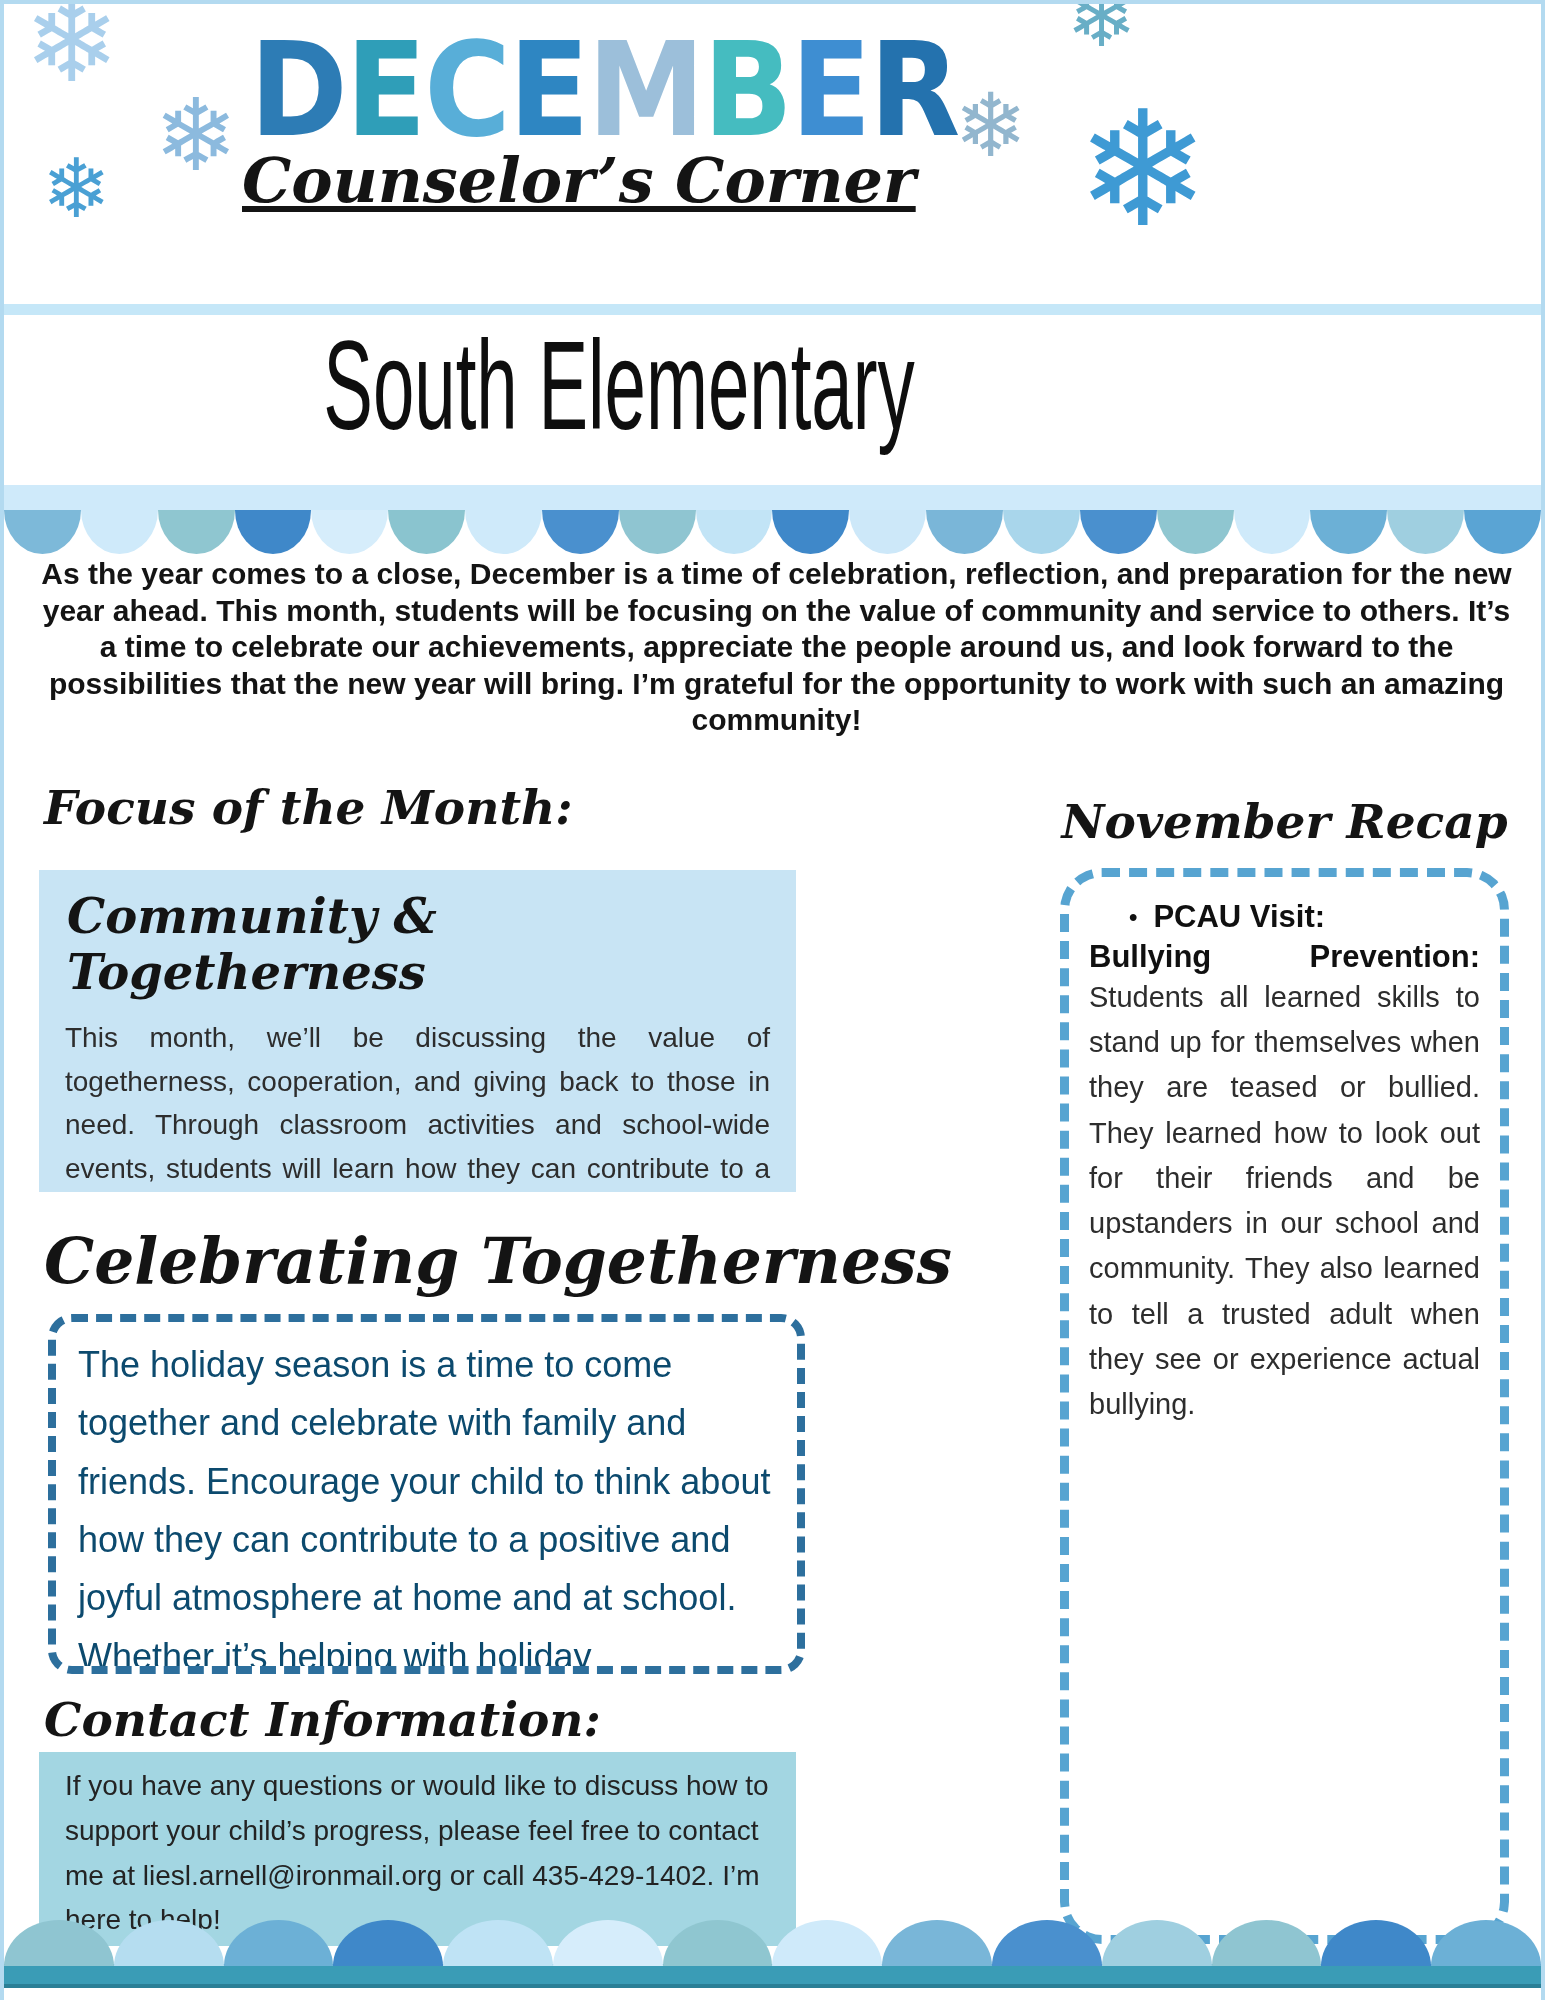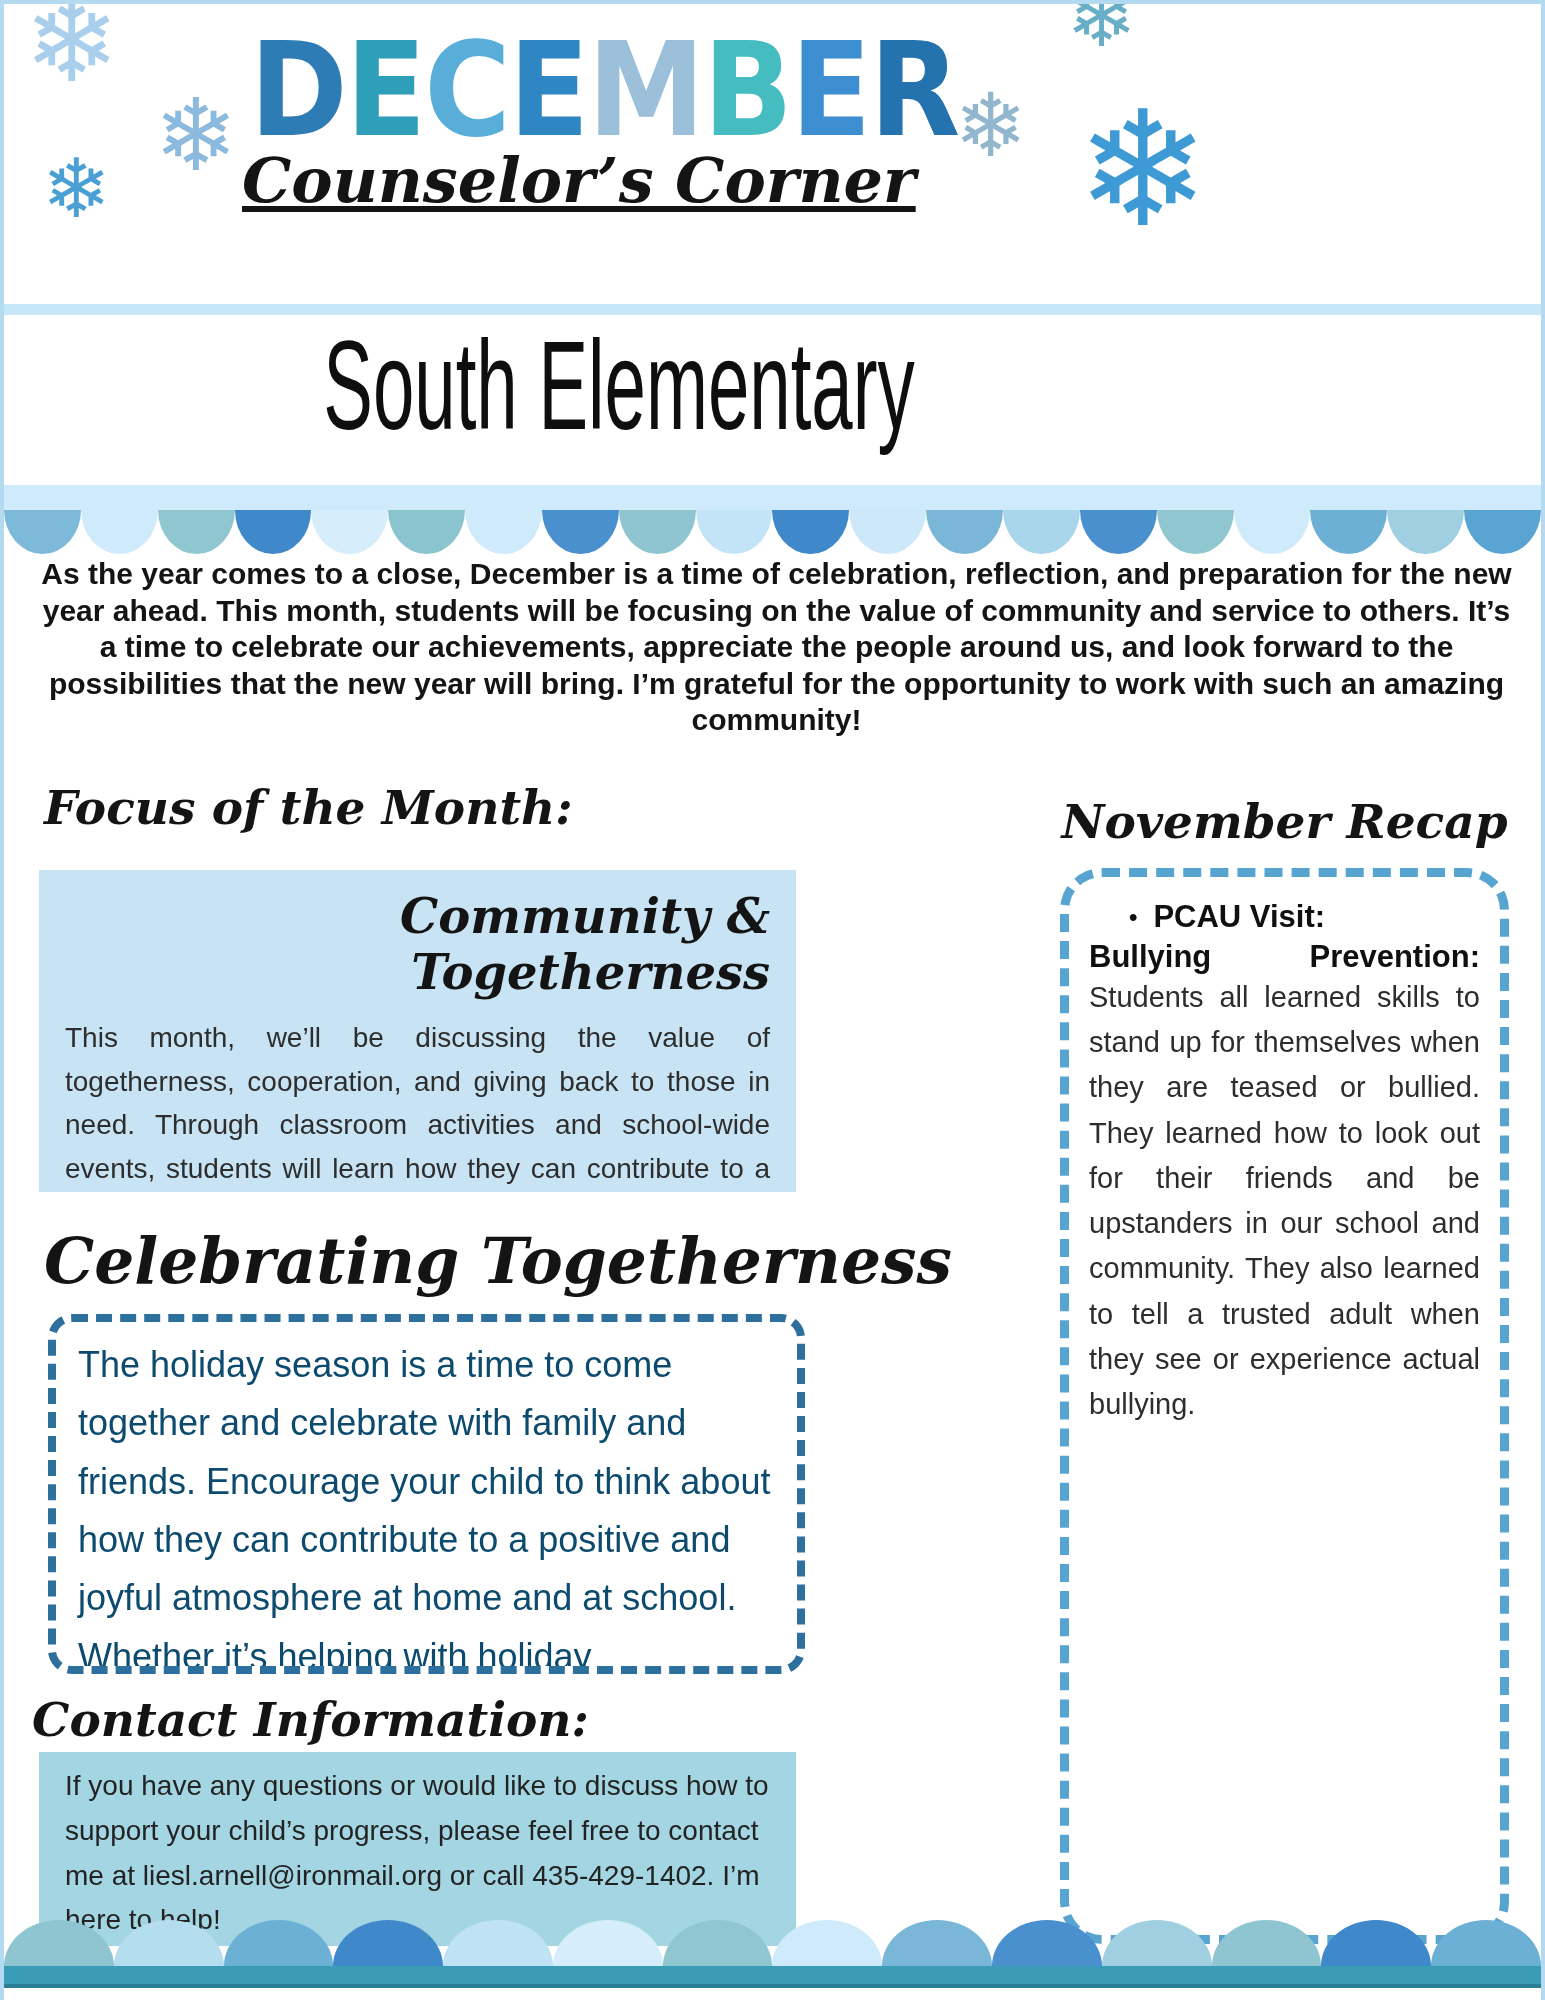--- a/index.html
+++ b/index.html
@@ -2,21 +2,21 @@
 <html><head>
 <meta charset="utf-8">
 <title>Newsletter</title>
 <style>
   html,body{margin:0;padding:0;background:#ffffff;}
   .page{
     position:relative;width:1545px;height:2000px;background:#ffffff;overflow:hidden;
     box-sizing:border-box;border:4px solid #b3daf0;border-bottom:none;
     font-family:"Liberation Sans",sans-serif;color:#222;
   }
-  .script{font-family:"DejaVu Serif",serif;font-style:italic;font-weight:bold;color:#141414;text-align:right;}
+  .script{font-family:"DejaVu Serif",serif;font-style:italic;font-weight:bold;color:#141414;}
 
   
   .snowflake{position:absolute;font-family:"DejaVu Sans",sans-serif;line-height:1;}
   #month{position:absolute;left:238px;top:10px;width:724px;text-align:center;
          font-family:"DejaVu Sans",sans-serif;font-weight:bold;font-size:118px;
          letter-spacing:-2px;transform:scaleY(1.10);transform-origin:50% 0;}
   .mletter{display:inline-block;}
   #subtitle{position:absolute;left:238px;top:140px;width:724px;text-align:left;font-size:62px;text-decoration:underline;}
   #band{position:absolute;left:0;top:300px;width:100%;height:11px;background:#c5e7f8;}
   #school{position:absolute;left:0;top:308px;width:1230px;text-align:center;font-size:120px;
@@ -41,21 +41,21 @@
   #focus-box{position:absolute;left:35px;top:866px;width:757px;height:322px;background:#c8e4f4;
              box-sizing:border-box;padding:14px 26px;overflow:hidden;}
   #focus-title{font-size:48px;margin:4px 0 16px 2px;}
   #focus-body{font-size:28px;line-height:1.56;text-align:justify;color:#2d2d2d;}
 
   #celebrating-heading{position:absolute;left:40px;top:1220px;font-size:63px;}
   #celebrating-box{position:absolute;left:44px;top:1310px;width:757px;height:360px;box-sizing:border-box;
                    border:8px dashed #2d6f9d;border-radius:24px;padding:14px 22px;
                    font-size:36px;line-height:1.62;color:#0c4a6e;overflow:hidden;}
 
-  #contact-heading{position:absolute;left:28px;top:1688px;font-size:47px;}
+  #contact-heading{position:absolute;left:40px;top:1688px;font-size:47px;}
   #contact-box{position:absolute;left:35px;top:1748px;width:757px;height:194px;background:#a3d6e2;
                box-sizing:border-box;padding:12px 26px;font-size:28px;line-height:1.6;
                color:#232323;overflow:hidden;}
 
   
   #recap-heading{position:absolute;left:1056px;top:790px;width:449px;text-align:center;font-size:47px;}
   #recap-box{position:absolute;left:1056px;top:864px;width:449px;height:1076px;box-sizing:border-box;
              border:9px dashed #57a4d1;border-radius:42px;padding:14px 20px;color:#2d2d2d;overflow:hidden;}
   .pcau-line{display:flex;align-items:center;gap:16px;margin:8px 0 4px 40px;
              font-size:31px;font-weight:bold;color:#101010;}

